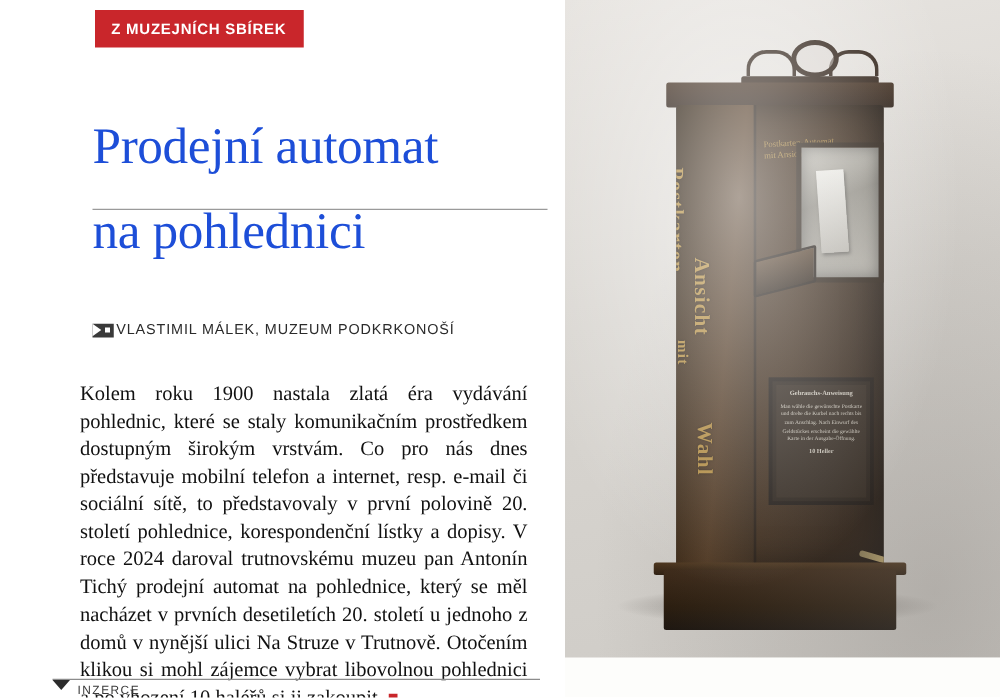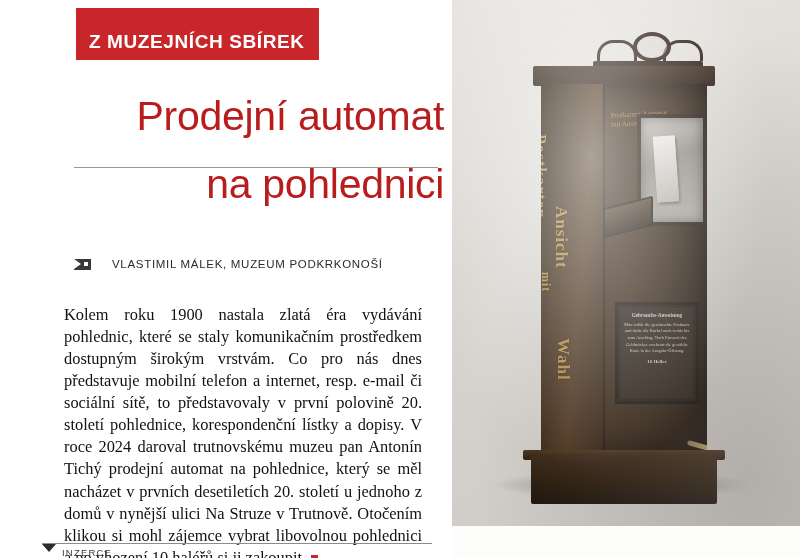--- a/index.html
+++ b/index.html
@@ -33,38 +33,37 @@
   }
 
   .kicker {
     position: absolute;
     left: 76px;
     top: 8px;
     background: #c9262b;
     color: #ffffff;
     font-family: "Liberation Sans", sans-serif;
     font-weight: bold;
-    font-size: 19px;
+    font-size: 12px;
     letter-spacing: 0.6px;
-    padding: 24px 14px 9px 13px;
+    padding: 9px 14px 9px 13px;
     line-height: 1;
   }
 
   .headline {
     position: absolute;
     left: 74px;
     top: 96px;
     width: 370px;
-    font-family: Liberation Sans, sans-serif;
+    font-family: Liberation Serif, serif;
     font-weight: normal;
     font-size: 41px;
     line-height: 1.02;
-    color: #b91c1c;
+    color: #1d4ed8;
     letter-spacing: -0.3px;
-    text-align: right;
   }
   .headline .line1 {
     display: block;
     padding-bottom: 11px;
   }
   .rule {
     position: absolute;
     left: 74px;
     top: 167px;
     width: 364px;
@@ -79,21 +78,21 @@
   .byline {
     position: absolute;
     left: 74px;
     top: 258px;
     font-family: "Liberation Sans", sans-serif;
     font-size: 11.5px;
     letter-spacing: 0.7px;
     color: #2b2b2b;
     display: flex;
     align-items: center;
-    gap: 21px;
+    gap: 2px;
   }
   .flag-icon {
     width: 17px;
     height: 11px;
     background: #3a3a3a;
     position: relative;
     display: inline-block;
   }
   .flag-icon::before {
     content: "";

